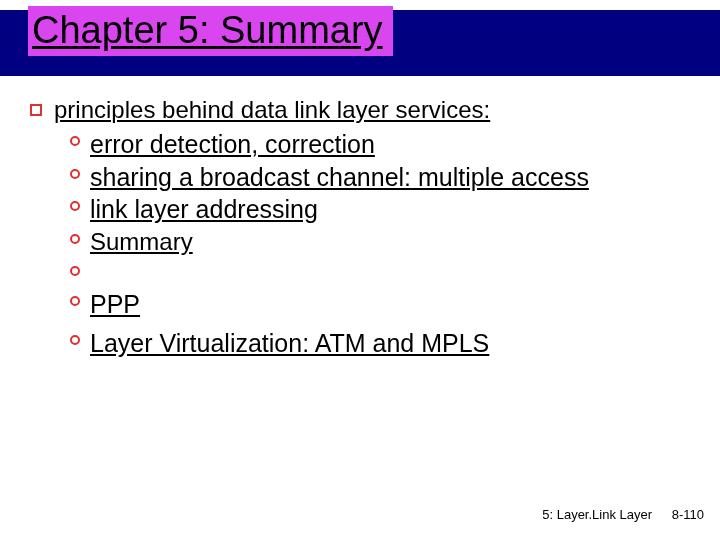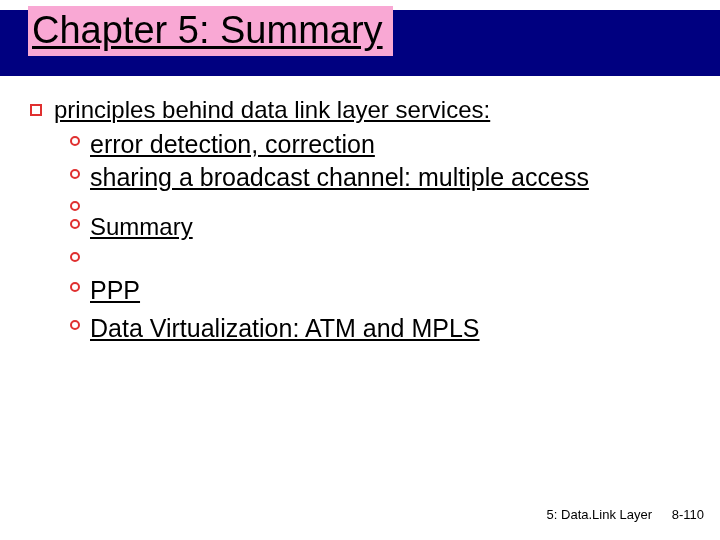--- a/index.html
+++ b/index.html
@@ -23,21 +23,21 @@
     left: 0;
     top: 10px;
     width: 720px;
     height: 66px;
     background: #000080;
   }
   .title-text-box {
     position: absolute;
     left: 28px;
     top: 6px;
-    background: #f9a8d4;
+    background: #d946ef;
     padding: 2px 10px 2px 4px;
   }
   .title-text {
     font-family: "Comic Sans MS", "Comic Sans", cursive, sans-serif;
     font-size: 38px;
     line-height: 1.2;
     color: #000000;
     text-decoration: underline;
     text-underline-offset: 3px;
     white-space: nowrap;
@@ -124,39 +124,40 @@
     <div class="row l2">
       <span class="circ"></span>
       <span class="t2">error detection, correction</span>
     </div>
     <div class="row l2">
       <span class="circ"></span>
       <span class="t2">sharing a broadcast channel: multiple access</span>
     </div>
     <div class="row l2">
       <span class="circ"></span>
+      <span class="t2">link layer addressing</span>
     </div>
 
 
     <div class="row l2">
       <span class="circ"></span>
       <span class="t1">Summary</span>
     </div>
     <div class="row l2">
       <span class="circ"></span>
     </div>
     <div class="row l2" style="margin-top:12px;">
       <span class="circ"></span>
       <span class="t2">PPP</span>
     </div>
     <div class="row l2" style="margin-top:6px;">
       <span class="circ"></span>
-      <span class="t2">Data Virtualization: ATM and MPLS</span>
+      <span class="t2">Layer Virtualization: ATM and MPLS</span>
     </div>
 
   </div>
 
   <div class="footer">
-    <span class="sec">5: Data.Link Layer</span>
+    <span class="sec">5: Layer.Link Layer</span>
     <span>8-110</span>
   </div>
 
 </div>
 
 </body></html>

